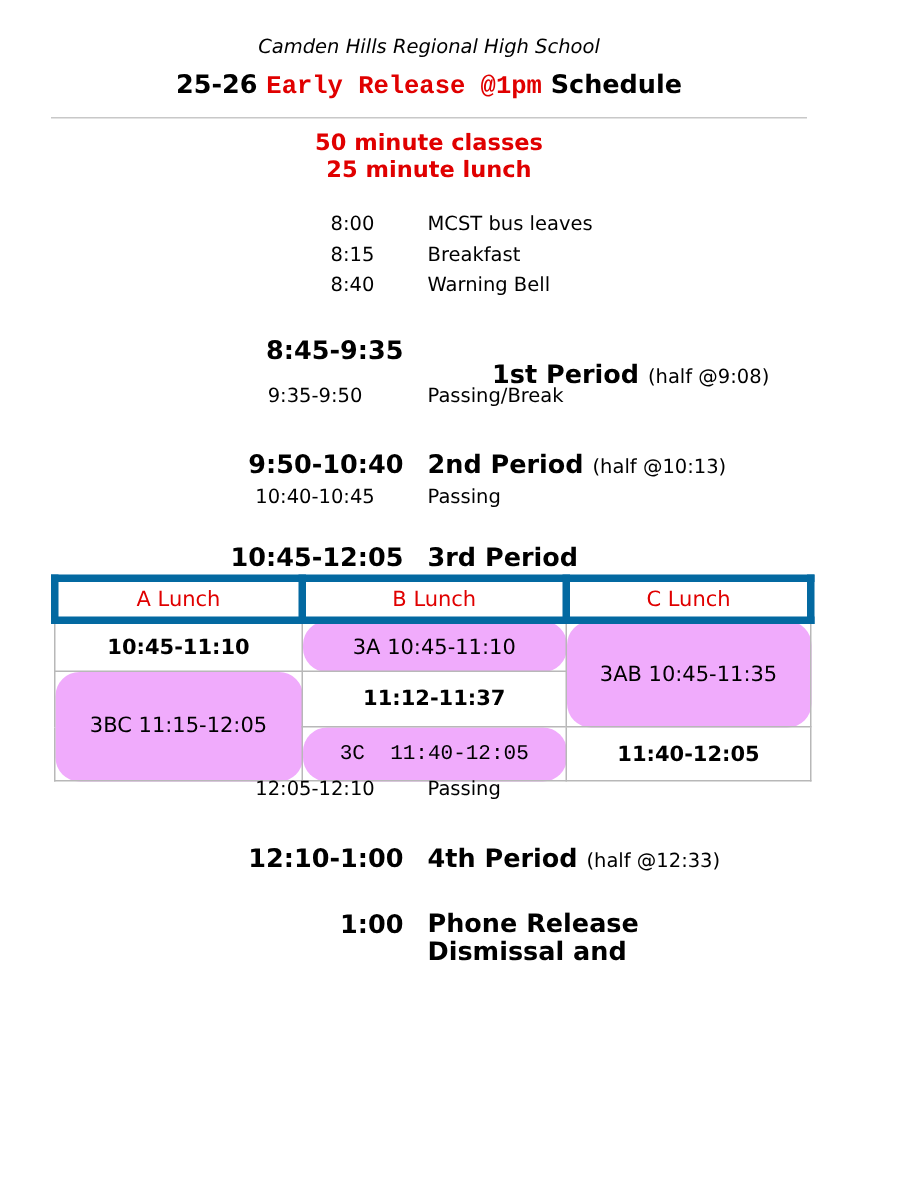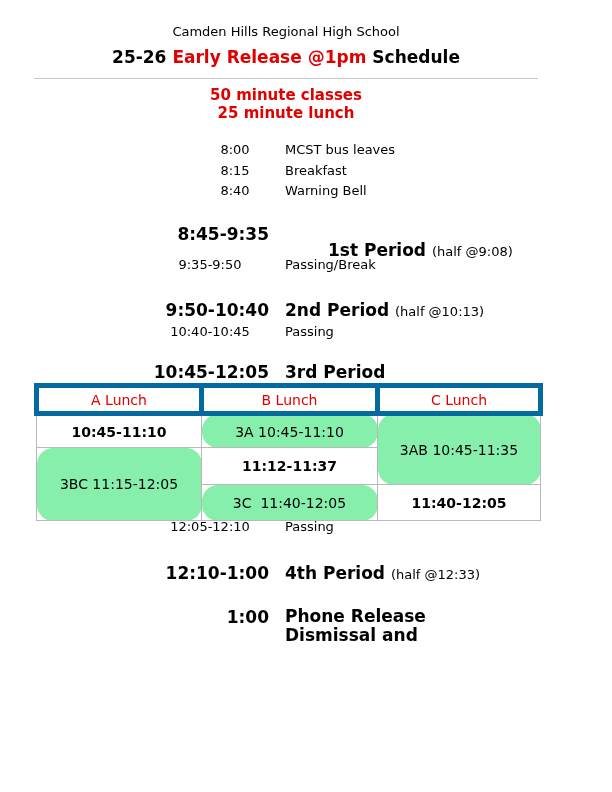--- a/index.html
+++ b/index.html
@@ -1,31 +1,31 @@
 <!DOCTYPE html>
 <html><head>
   <meta charset="utf-8">
   <style>
     html, body { margin: 0; padding: 0; background: #ffffff; }
     body { width: 612px; height: 792px; position: relative; overflow: hidden;
            font-family: "DejaVu Sans", sans-serif; color: #000; }
     .abs { position: absolute; white-space: nowrap; }
-    .school { left: 0; width: 572px; text-align: center; top: 24px; font-size: 13px; }
+    .school { left: 0; width: 572px; text-align: center; top: 24px; font-size: 13px; font-style: italic; }
     .title { left: 0; width: 572px; text-align: center; top: 47px; font-size: 17px; font-weight: bold; }
-    .red { color: #e00000; }
+    .red { color: #e00000; font-family: Liberation Mono, monospace; }
     .rule { left: 34px; top: 78px; width: 504px; height: 0; border-top: 1.5px solid #c8c8c8; }
     .sub { left: 0; width: 572px; text-align: center; font-size: 15px; font-weight: bold; color: #e00000; }
     .time-r { text-align: right; }
     .small { font-size: 13px; text-align: center; }
     .big { font-size: 17px; font-weight: bold; }
     .half { font-size: 13px; font-weight: normal; }
     table.lunch { position: absolute; left: 34px; top: 383px; width: 504px; border-collapse: collapse; table-layout: fixed; }
     table.lunch td { border: 1px solid #b8b8b8; text-align: center; vertical-align: middle; font-size: 14px; padding: 0; }
     table.lunch th { border: 5px solid #0369a1; text-align: center; font-size: 14px; color: #e00000; font-weight: normal; padding: 0; height: 23px; }
-    .gray { background: #86efac; border-radius: 16px; }
+    .gray { background: #f0abfc; border-radius: 16px; }
     .bold { font-weight: bold; }
   </style>
 </head>
 <body>
 
 <div class="abs school">Camden Hills Regional High School</div>
 <div class="abs title">
   <span>25-26</span>
   <span class="red">Early Release @1pm</span>
   <span>Schedule</span>
@@ -76,21 +76,21 @@
   <tr style="height:34px;">
     <td class="bold">10:45-11:10</td>
     <td class="gray">3A 10:45-11:10</td>
     <td class="gray" rowspan="2">3AB 10:45-11:35</td>
   </tr>
   <tr style="height:37px;">
     <td class="gray" rowspan="2">3BC 11:15-12:05</td>
     <td class="bold">11:12-11:37</td>
   </tr>
   <tr style="height:36px;">
-    <td class="gray" style="white-space:pre;">3C  11:40-12:05</td>
+    <td class="gray" style="white-space:pre;font-family:Liberation Mono, monospace;">3C  11:40-12:05</td>
     <td class="bold">11:40-12:05</td>
   </tr>
 </tbody>
   </table>
 
 <div class="abs small time-r" style="left:150px;width:120px;top:519px;">12:05-12:10</div>
 <div class="abs small" style="left:285px;top:519px;">Passing</div>
 
 <div class="abs big time-r" style="left:100px;width:169px;top:563px;">12:10-1:00</div>
 <div class="abs big" style="left:285px;top:563px;">

